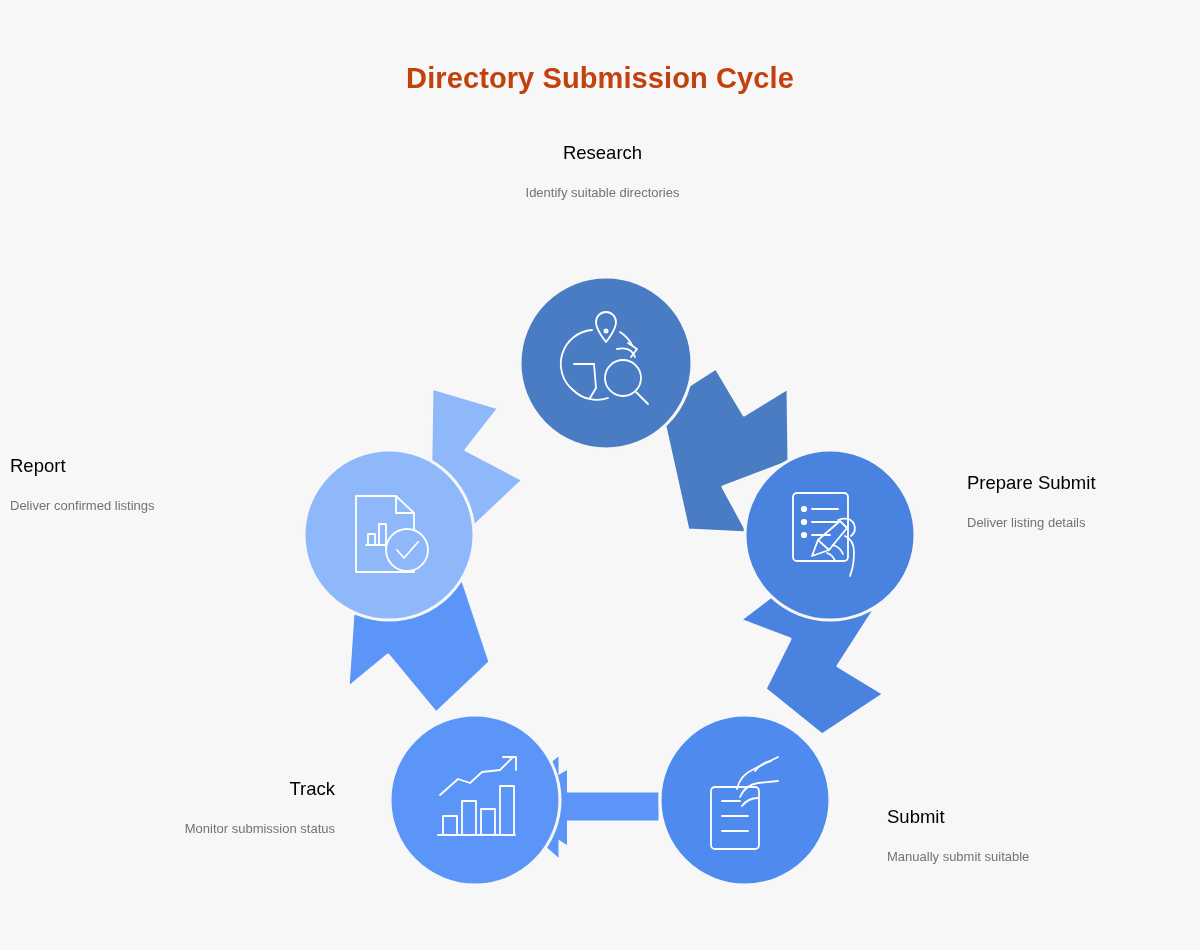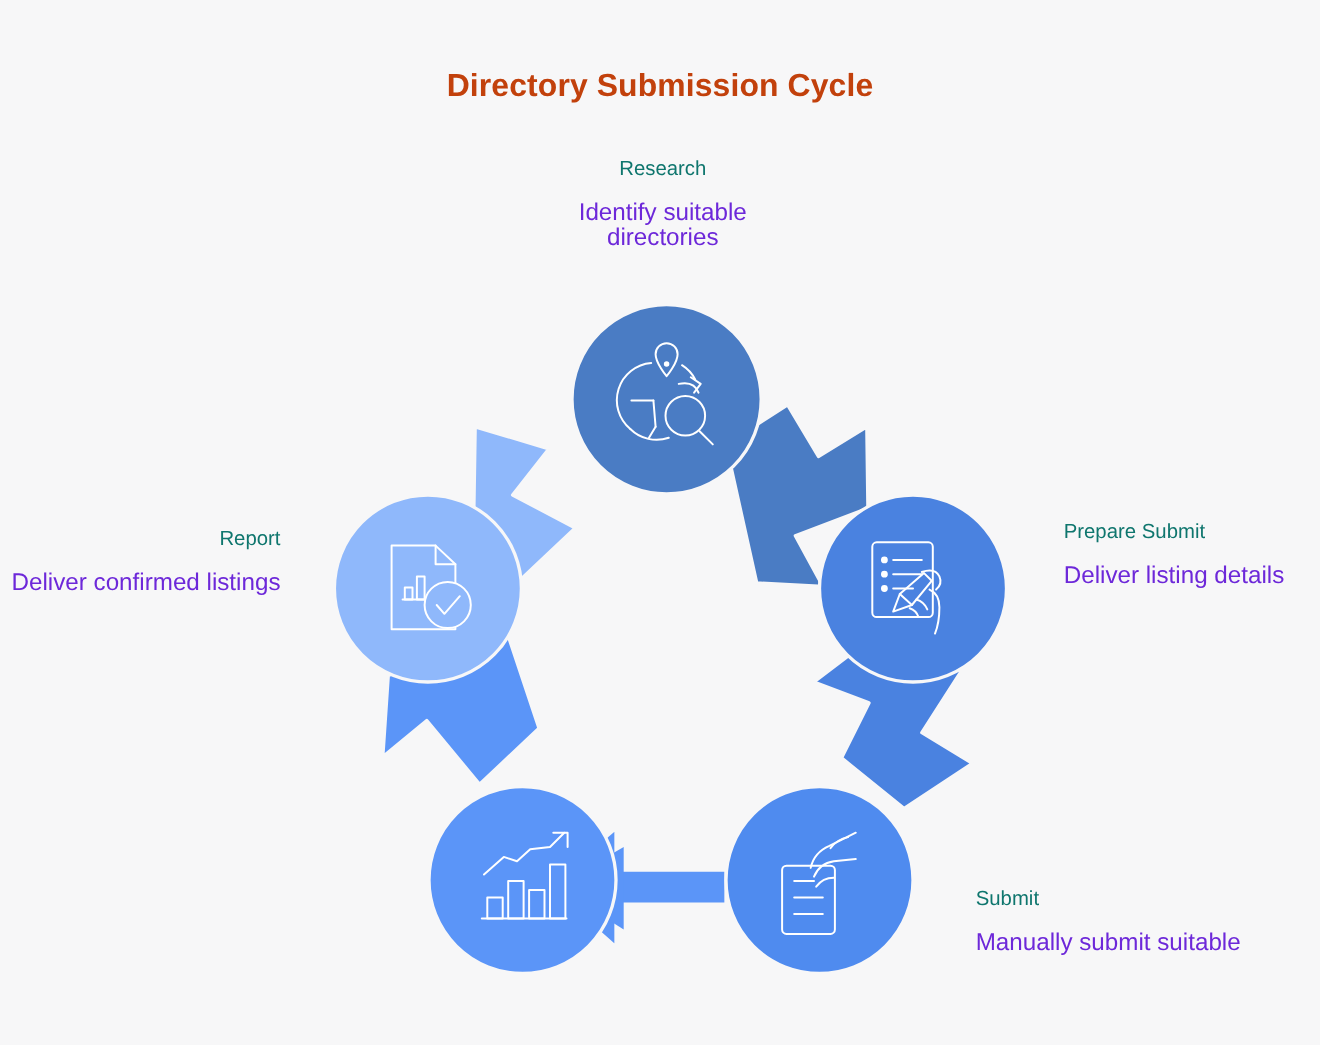--- a/index.html
+++ b/index.html
@@ -37,28 +37,28 @@
     left: 0;
     width: 1200px;
     height: 950px;
   }
   .label-block {
     position: absolute;
     font-family: "Liberation Sans", sans-serif;
   }
   .label-title {
     font-size: 18.5px;
-    color: #0f766e;
+    color: #000000;
     line-height: 24px;
     margin-bottom: 16px;
     white-space: nowrap;
   }
   .label-desc {
-    font-size: 22px;
-    color: #6d28d9;
+    font-size: 13px;
+    color: #737373;
     line-height: 23px;
   }
   .lbl-research {
     top: 141px;
     left: 410px;
     width: 385px;
     text-align: center;
   }
   .lbl-research .label-desc { white-space: normal; width: 200px; margin: 0 auto; }
   .lbl-prepare {
@@ -74,24 +74,23 @@
     text-align: left;
     margin-top: 28px;
   }
   .lbl-track {
     top: 777px;
     left: 110px;
     width: 225px;
     text-align: right;
   }
   .lbl-report {
-    top: 477px;
+    top: 454px;
     left: 10px;
     width: 245px;
-    text-align: right;
   }
 </style>
 </head>
 <body style="background: rgb(247, 247, 248);">
 
 <div id="canvas">
 
   <div id="title">Directory Submission Cycle</div>
 
   <svg class="diagram" viewBox="0 0 1200 950">
@@ -264,19 +263,23 @@
   <div class="label-block lbl-prepare">
     <div class="label-title">Prepare Submit</div>
     <div class="label-desc">Deliver listing details</div>
   </div>
 
   <div class="label-block lbl-submit">
     <div class="label-title">Submit</div>
     <div class="label-desc">Manually submit suitable</div>
   </div>
 
+  <div class="label-block lbl-track">
+    <div class="label-title">Track</div>
+    <div class="label-desc">Monitor submission status</div>
+  </div>
 
   <div class="label-block lbl-report">
     <div class="label-title">Report</div>
     <div class="label-desc">Deliver confirmed listings</div>
   </div>
 
 </div>
 
 </body></html>

